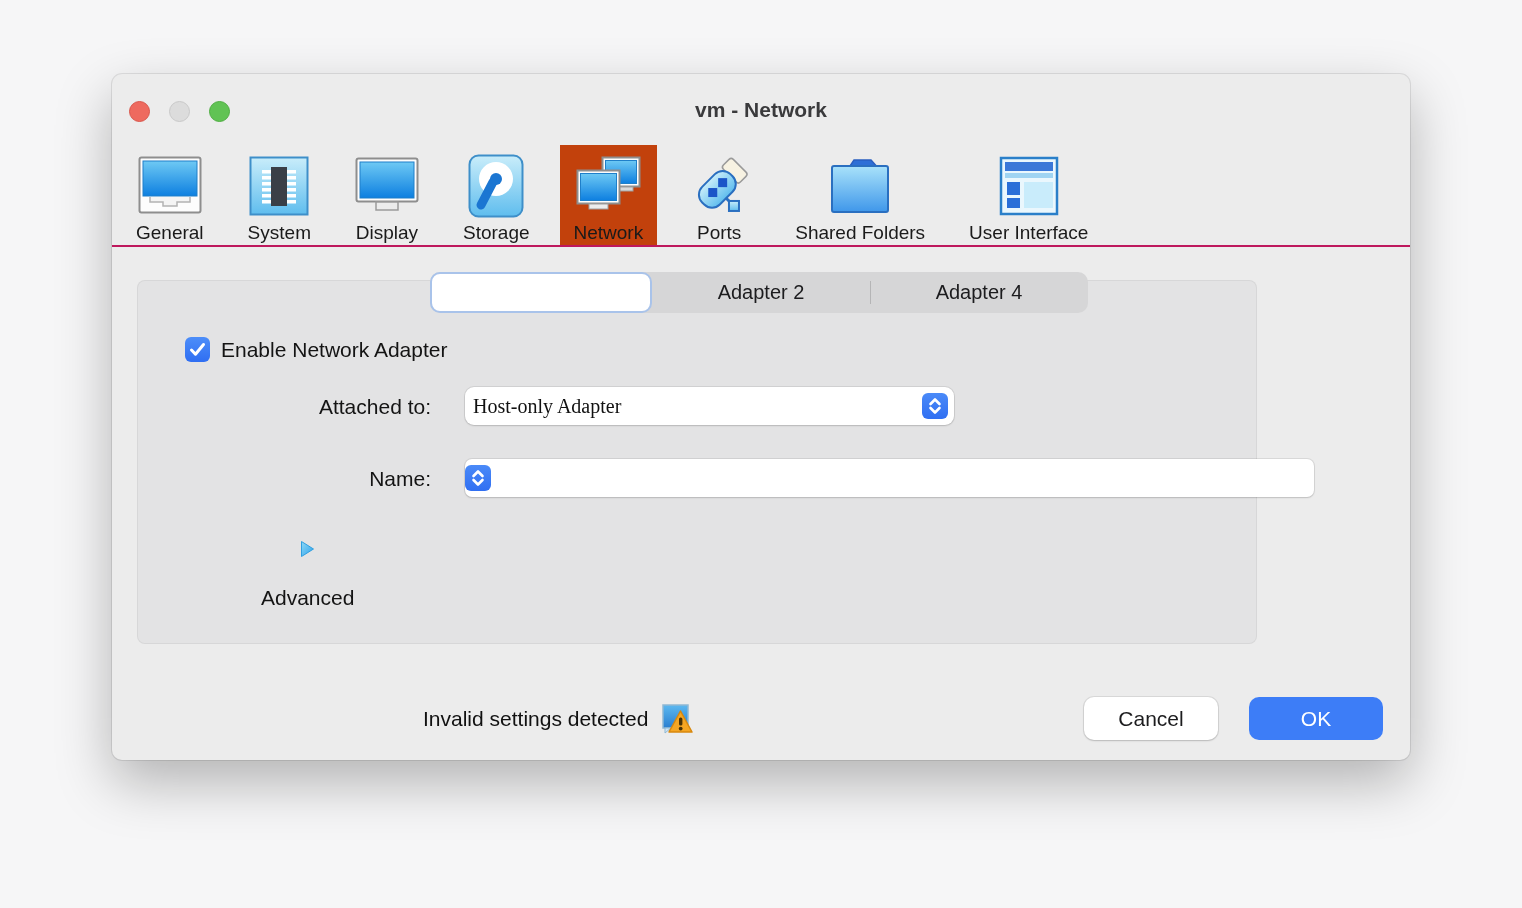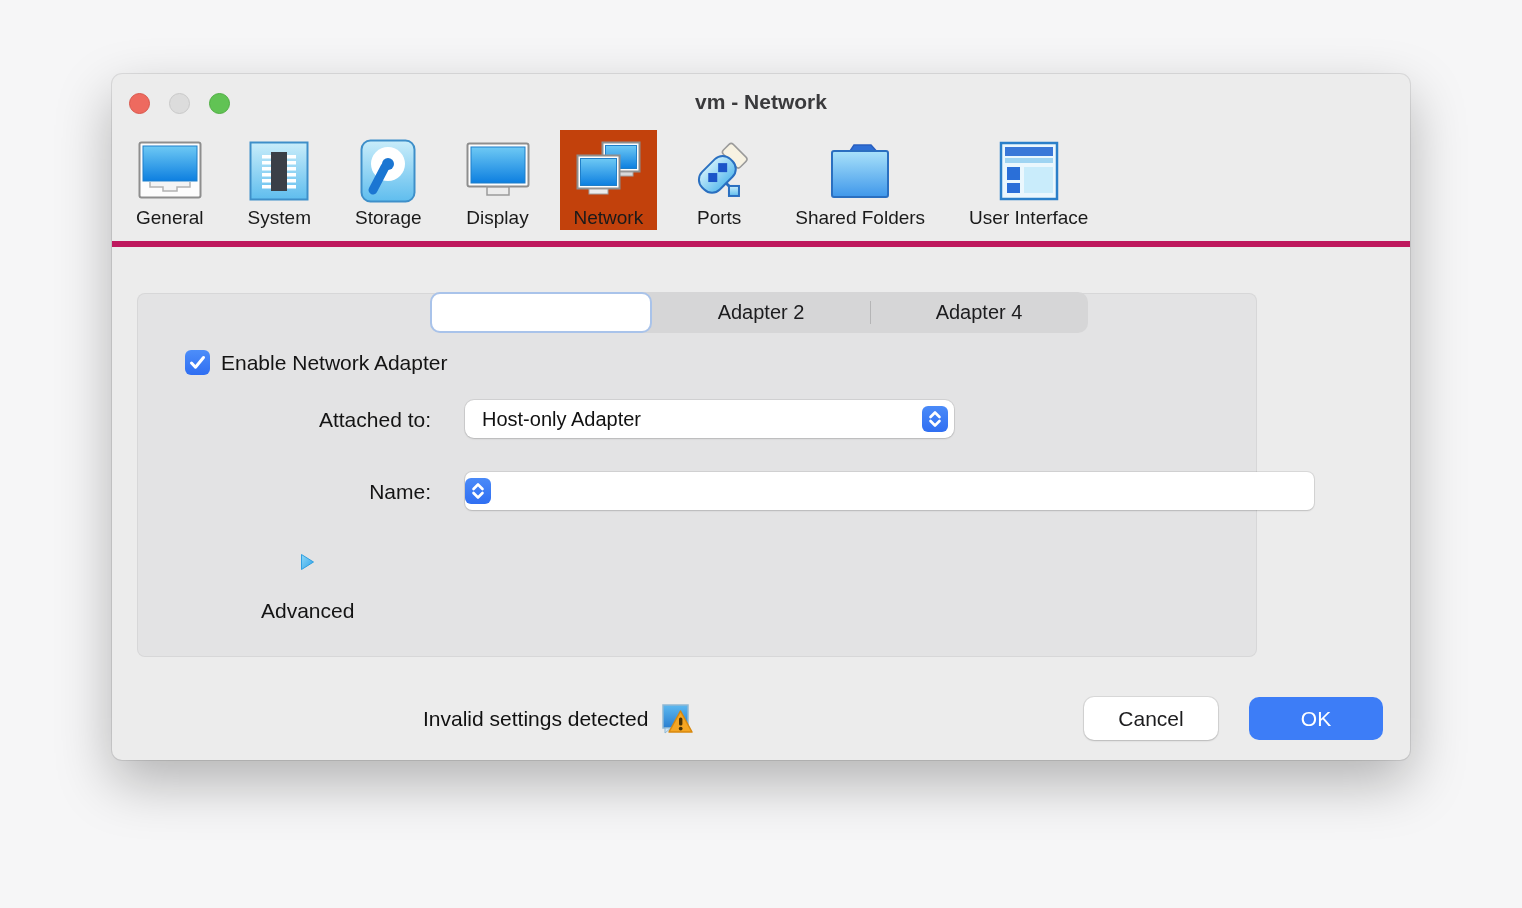--- a/index.html
+++ b/index.html
@@ -13,86 +13,86 @@
   .page { position:relative; width:1522px; height:908px; background:#f6f6f7; }
 
   
   .window {
     position:absolute; left:112px; top:74px; width:1298px; height:686px;
     background:#ececec; border-radius:10px;
     box-shadow:0 0 0 1px rgba(0,0,0,0.09), 0 22px 55px rgba(0,0,0,0.28);
   }
 
   
-  .titlebar { position:absolute; left:0; top:0; width:100%; height:56px;text-align:center; }
+  .titlebar { position:absolute; left:0; top:8px; width:100%; height:56px;text-align:center; }
   .traffic { position:absolute; left:17px; top:19px; display:flex; gap:19px; }
   .tl { width:21px; height:21px; border-radius:50%; display:inline-block; }
   .tl.red   { background:#ee6a5f; border:1px solid #d9564b; }
   .tl.gray  { background:#dcdcdc; border:1px solid #c9c9c9; }
   .tl.green { background:#61c354; border:1px solid #4fae42; }
   .title {
     position:absolute; left:0; right:0; top:0; height:56px;
     display:flex; align-items:center; justify-content:center;
     font-size:21px; font-weight:700; color:#3a3a3c;
   }
 
   
   .toolbar {
     position:absolute; left:0; top:56px; width:100%; height:117px;
-    display:flex; align-items:flex-start; gap:16px; padding-left:10px;
-    border-bottom:6px solid #be185d;
+    display:flex; align-items:flex-end; gap:16px; padding-left:10px;
+    border-bottom:2px solid #be185d;
   }
   .tb-item {
     display:flex; flex-direction:column; align-items:center;
     padding:8px 14px 0 14px; cursor:default;
   }
   .tb-item.selected { background:#c2410c; }
   .tb-icon { height:66px; display:flex; align-items:center; justify-content:center; }
   .tb-label { margin-top:2px; font-size:19px; line-height:24px; color:#1a1a1a; white-space:nowrap; }
 
   
   .tabbar {
     position:absolute; left:318px; top:198px; width:658px; height:41px;
-    background:#d6d6d7; border-radius:10px; display:flex; z-index:2;margin-top:20px;
+    background:#d6d6d7; border-radius:10px; display:flex; z-index:2;
   }
   .seg {
     flex:1; display:flex; align-items:center; justify-content:center;
     font-size:20px; color:#1c1c1e; position:relative; cursor:default;
   }
   .seg.sep::before {
     content:""; position:absolute; left:0; top:9px; bottom:9px;
     width:1px; background:#b5b5b6;
   }
   .seg.selected {
     background:#ffffff; border:2px solid #a9c3ea; border-radius:10px;
   }
 
   
   .panel {
-    position:absolute; left:25px; top:219px; width:1120px; height:364px;
+    position:absolute; left:25px; top:206px; width:1120px; height:364px;
     background:#e3e3e4; border:1px solid rgba(0,0,0,0.05); border-radius:8px; z-index:1;
   }
   .checkbox-row { position:absolute; left:47px; top:56px; display:flex; align-items:center; gap:11px; }
   .checkbox {
     width:25px; height:25px; border-radius:6px;
     background:linear-gradient(#4d8ef9, #2f6ef2);
     display:flex; align-items:center; justify-content:center;
   }
   .form-text { font-size:21px; color:#141414; }
 
   .field-label {
     position:absolute; left:0; width:293px; text-align:right;
     font-size:21px; color:#141414;
   }
   .popup {
     position:absolute; left:327px; height:38px; background:#ffffff;
     border-radius:9px; box-shadow:0 0 0 1px rgba(0,0,0,0.08), 0 1px 2px rgba(0,0,0,0.12);
     display:flex; align-items:center; cursor:default;
   }
-  .popup-value { padding-left:17px; font-size:20px; color:#111; flex:1; white-space:nowrap; }
+  .popup-value { padding-left:8px; font-size:20px; color:#111; flex:1; white-space:nowrap;font-family:Liberation Serif, serif; }
   .stepper {
     width:26px; height:26px; margin-right:6px; border-radius:6px;
     background:linear-gradient(#4a8af8, #306ff2);
     display:flex; align-items:center; justify-content:center; flex:0 0 auto;
   }
   .advanced-row { position:absolute; left:123px; top:259px; display:flex; align-items:center; gap:28px;flex-direction:column; }
   .adv-label { font-size:21px; color:#141414; }
 
   
   .status {
@@ -185,39 +185,39 @@
                 <rect x="38" y="44" width="9" height="3.5"></rect>
             </g>
             <rect x="22" y="11" width="16" height="39" fill="#3a3f47"></rect>
           </svg>
         </div>
         <div class="tb-label">System</div>
       </div>
 
       <div class="tb-item">
         <div class="tb-icon">
+          <svg width="64" height="58" viewBox="0 0 64 58">
+            <rect x="1.5" y="1.5" width="61" height="43" rx="2" fill="#fdfdfd" stroke="#8e8e8e" stroke-width="2"></rect>
+            <rect x="5" y="5" width="54" height="36" fill="url(#gScreen)" stroke="#1f7fc9" stroke-width="1"></rect>
+            <path d="M21 45 h22 v8 h-22 z" fill="#ececec" stroke="#9a9a9a" stroke-width="1.5"></path>
+          </svg>
+        </div>
+        <div class="tb-label">Display</div>
+      </div>
+
+      <div class="tb-item">
+        <div class="tb-icon">
           <svg width="56" height="64" viewBox="0 0 56 64">
             <rect x="1.5" y="1.5" width="53" height="61" rx="9" fill="url(#gLight)" stroke="#3e8fc9" stroke-width="2"></rect>
             <circle cx="28" cy="25" r="17" fill="#ffffff"></circle>
             <line x1="25" y1="28" x2="13" y2="51" stroke="#1b76d2" stroke-width="9" stroke-linecap="round"></line>
             <circle cx="28" cy="25" r="6" fill="#1b76d2"></circle>
           </svg>
         </div>
         <div class="tb-label">Storage</div>
-      </div>
-
-      <div class="tb-item">
-        <div class="tb-icon">
-          <svg width="64" height="58" viewBox="0 0 64 58">
-            <rect x="1.5" y="1.5" width="61" height="43" rx="2" fill="#fdfdfd" stroke="#8e8e8e" stroke-width="2"></rect>
-            <rect x="5" y="5" width="54" height="36" fill="url(#gScreen)" stroke="#1f7fc9" stroke-width="1"></rect>
-            <path d="M21 45 h22 v8 h-22 z" fill="#ececec" stroke="#9a9a9a" stroke-width="1.5"></path>
-          </svg>
-        </div>
-        <div class="tb-label">Display</div>
       </div>
 
 
       <div class="tb-item selected">
         <div class="tb-icon">
           <svg width="66" height="60" viewBox="0 0 66 60">
             <rect x="27.5" y="1.5" width="37" height="29" fill="#fdfdfd" stroke="#8e8e8e" stroke-width="2"></rect>
             <rect x="30.5" y="4.5" width="31" height="23" fill="url(#gScreen)" stroke="#1f7fc9" stroke-width="1"></rect>
             <rect x="44" y="31" width="14" height="4" fill="#d9d9d9" stroke="#a0a0a0" stroke-width="1"></rect>
             <rect x="2.5" y="14.5" width="42" height="33" fill="#fdfdfd" stroke="#8e8e8e" stroke-width="2"></rect>

